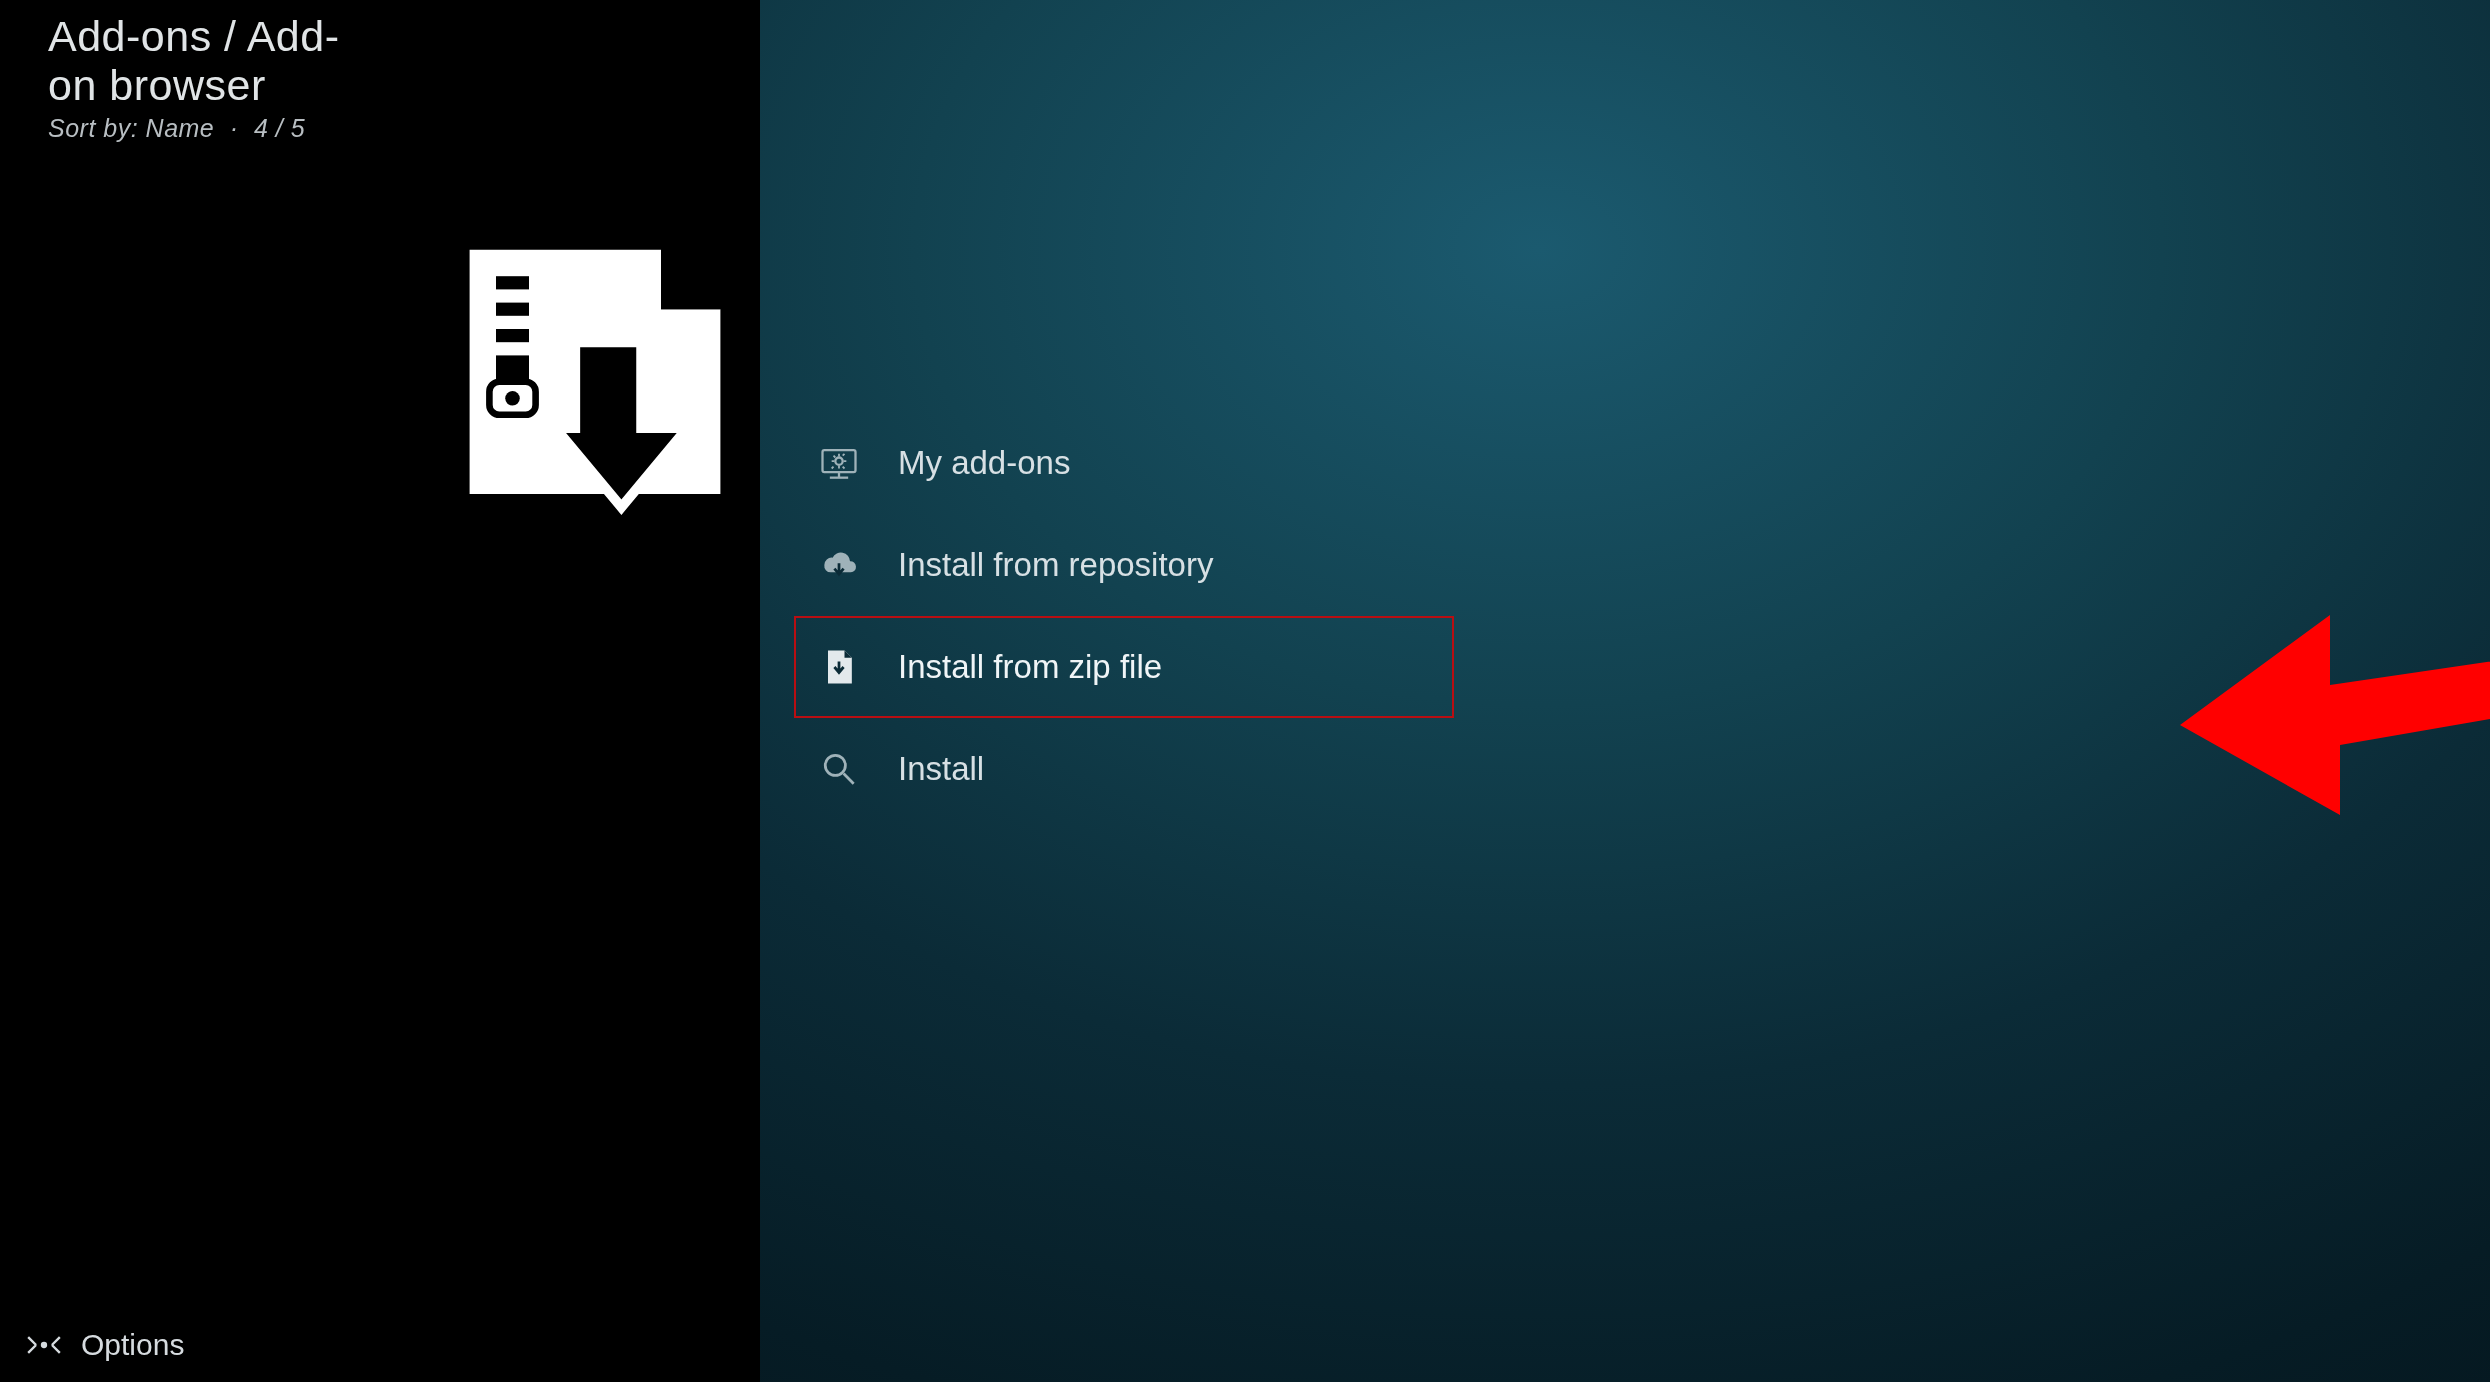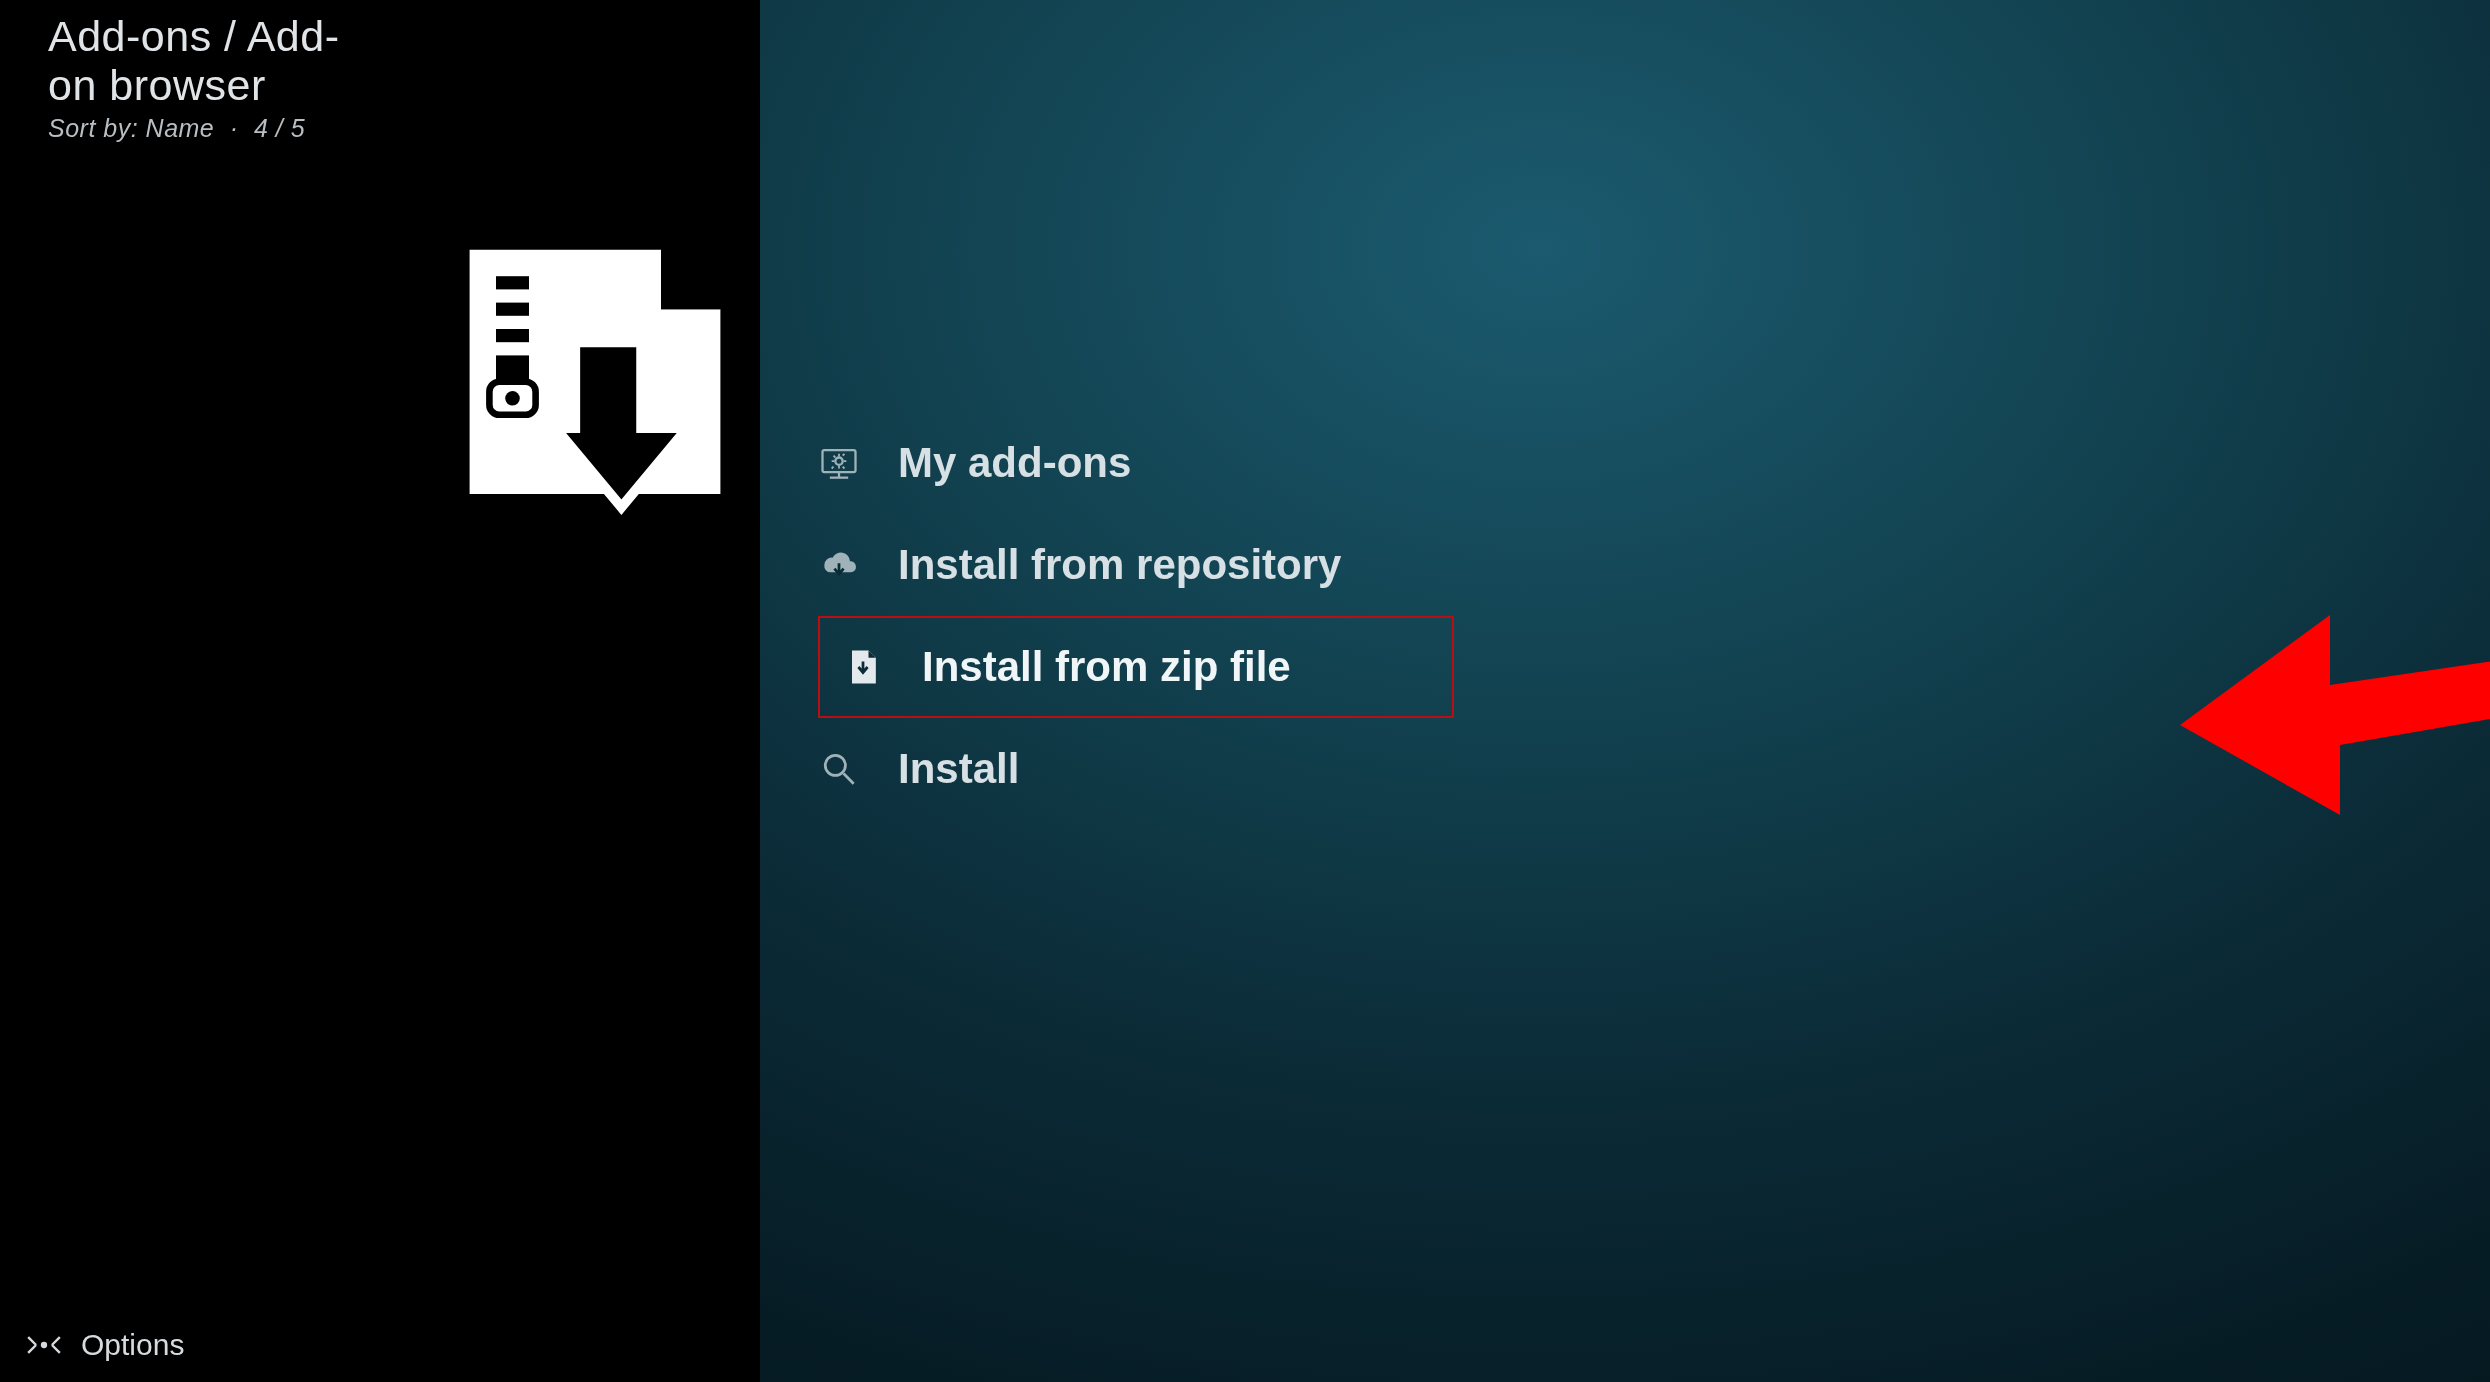--- a/index.html
+++ b/index.html
@@ -97,29 +97,28 @@
       height: 54px;
       color: #9fb2b9;
       display: flex;
       align-items: center;
       justify-content: center;
       flex-shrink: 0;
     }
     .menu-item .iconbox svg { width: 44px; height: 44px; }
     .menu-item .label {
       margin-left: 32px;
-      font-size: 42px;
-      font-weight: 700;
+      font-size: 33px;
+      font-weight: 400;
       color: #d7e0e4;
       white-space: nowrap;
     }
     .menu-item.selected {
       outline: 2px solid #b90e12;
       outline-offset: -2px;
-      margin-left: 24px;
     }
     .menu-item.selected .iconbox { color: #e3e9ec; }
     .menu-item.selected .label { color: #f0f5f7; }
 
     
     .arrow-anno {
       position: absolute;
       top: 555px;
       left: 1420px;
       width: 920px;

